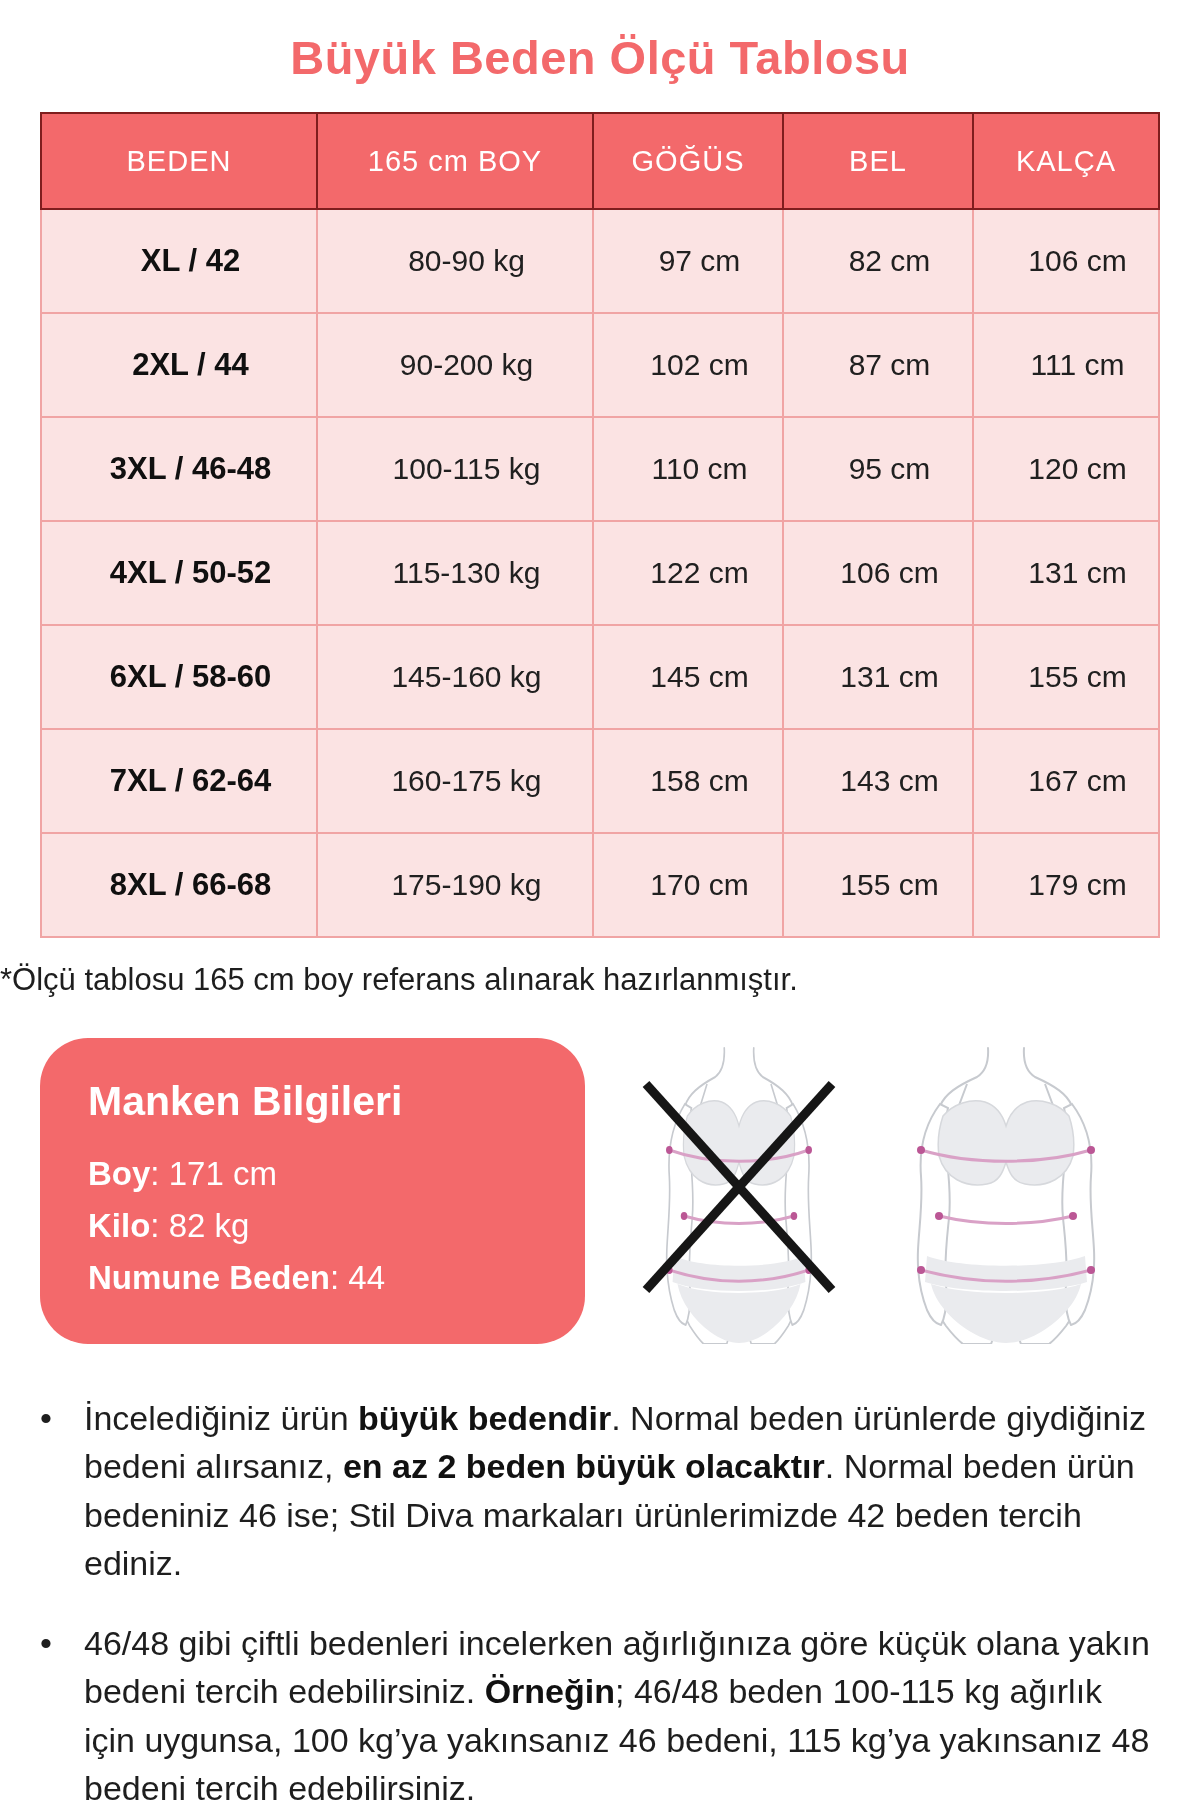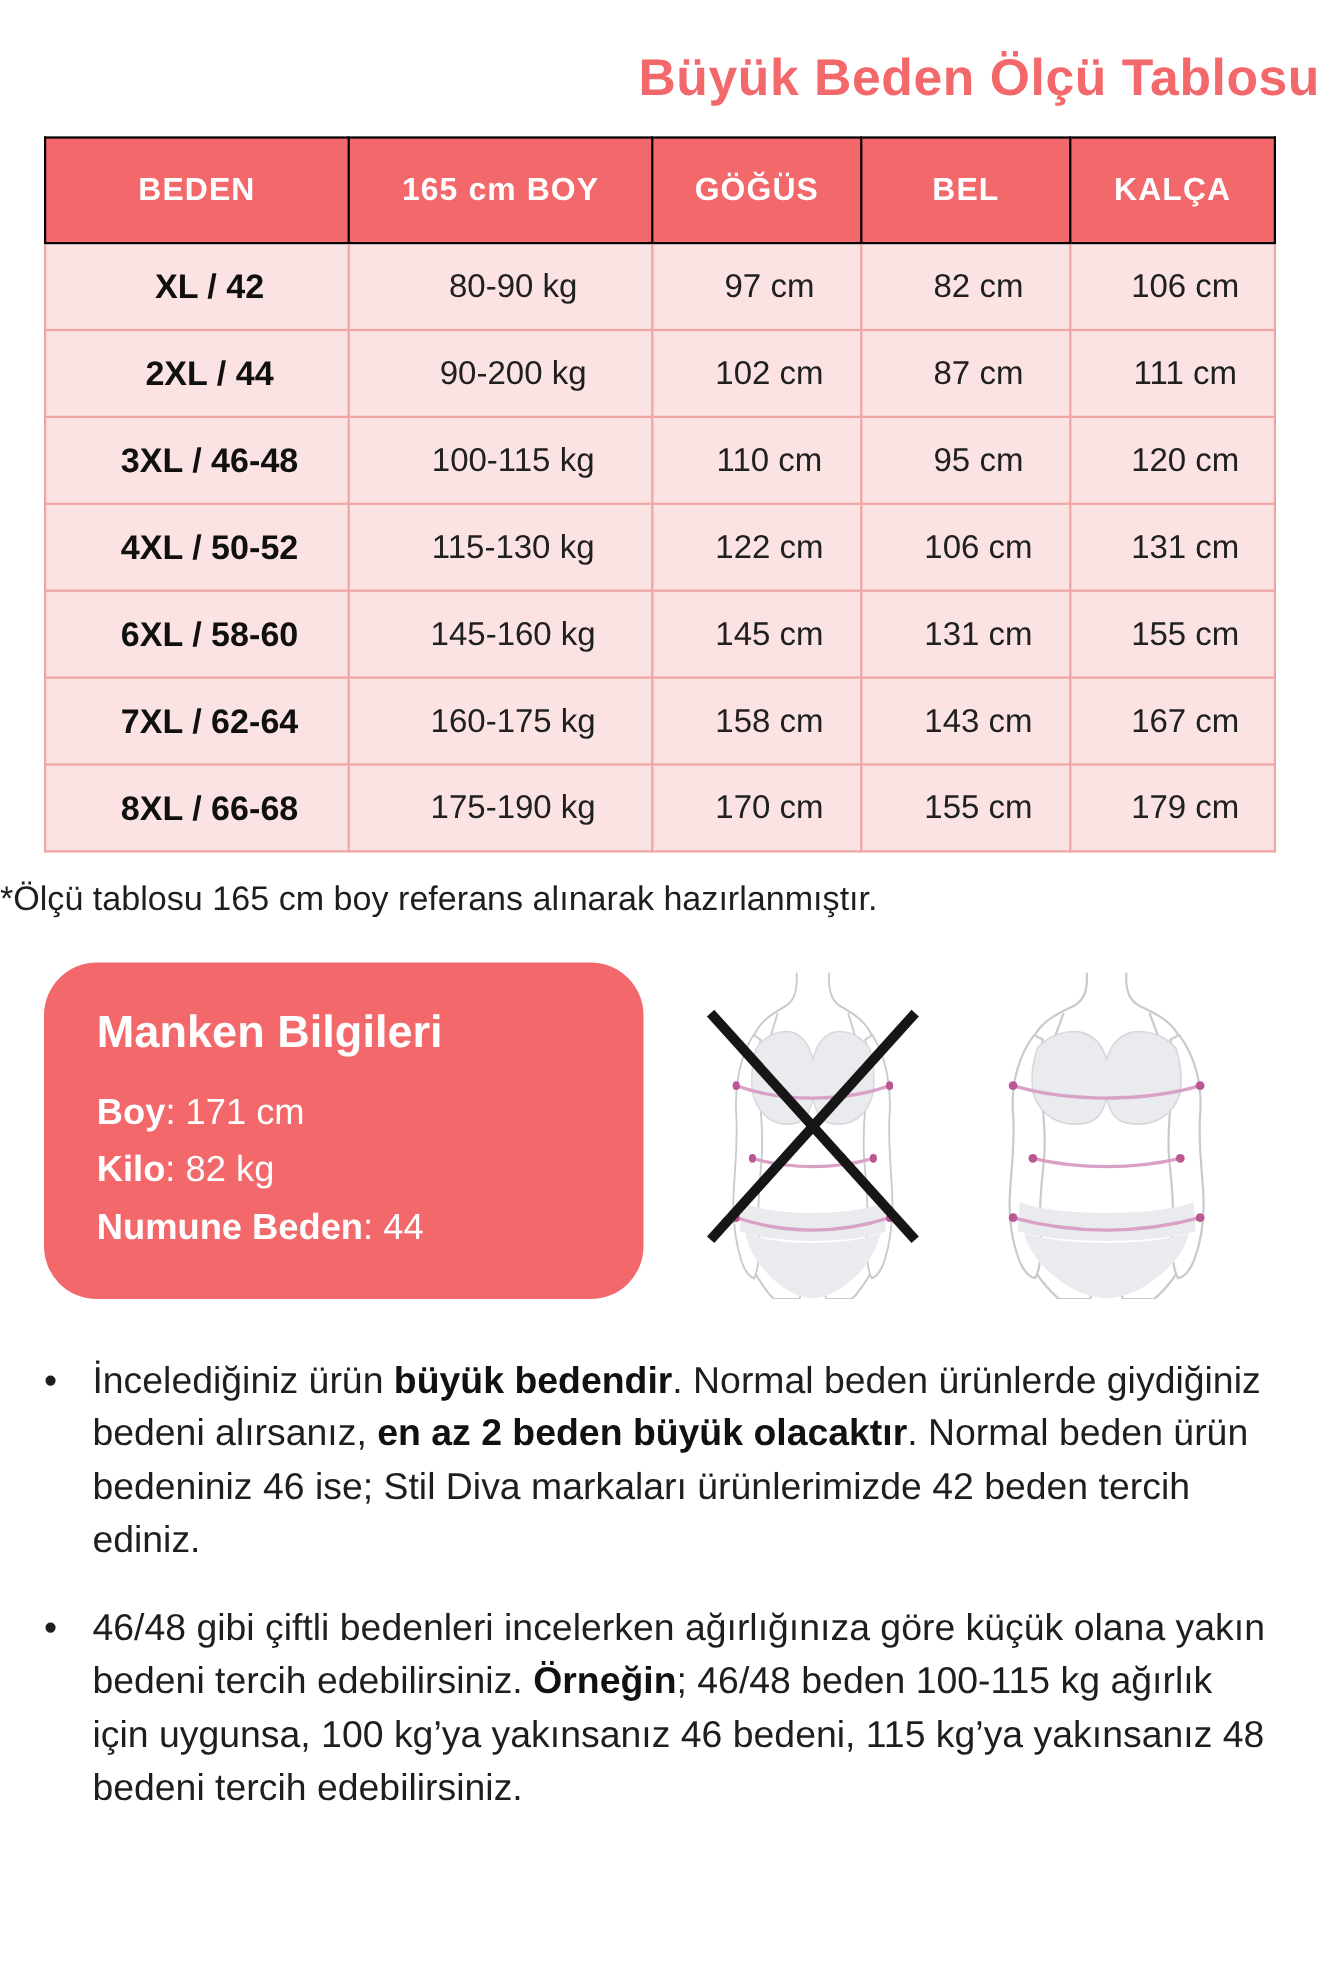--- a/index.html
+++ b/index.html
@@ -17,51 +17,51 @@
   body{
     width:1200px;height:1800px;
     background:#ffffff;
     font-family:"Liberation Sans", sans-serif;
     color:var(--ink);
     overflow:hidden;
   }
   .page{width:1200px;height:1800px;position:relative;}
 
   .page-title{
-    margin:0;padding-top:42px;
-    text-align:right;
+    margin:0;padding-top:30px;
+    text-align:center;
     color:var(--coral);
     font-size:47px;
     font-weight:800;
     letter-spacing:.5px;
   }
 
   table.size-table{
     border-collapse:collapse;
     table-layout:fixed;
     width:1118px;
     margin:27px auto 0 auto;
   }
   .size-table col.c1,.size-table col.c2{width:276px;}
   .size-table col.c3,.size-table col.c4{width:190px;}
   .size-table col.c5{width:186px;}
   .size-table th{
     background:var(--coral);
     color:#fff;
     font-size:29px;
-    font-weight:700;
+    font-weight:400;
     letter-spacing:1px;
     height:96px;
-    border:2px solid #000000;
+    border:2px solid #7f1d1d;
   }
   .size-table td{
     background:var(--pink);
     text-align:center;
     font-size:30px;
-    height:79px;
+    height:104px;
     color:#202020;
     border:2px solid var(--border);
     padding-left:24px;
   }
   .size-table td:first-child{
     font-weight:700;
     font-size:31px;
     color:#101010;
   }
 

